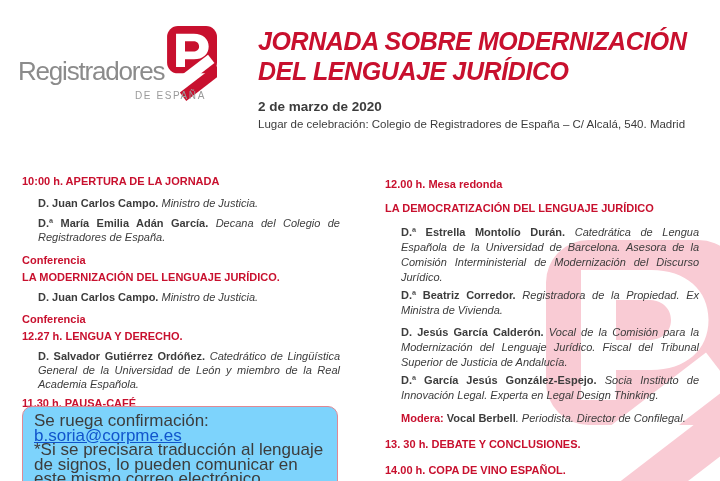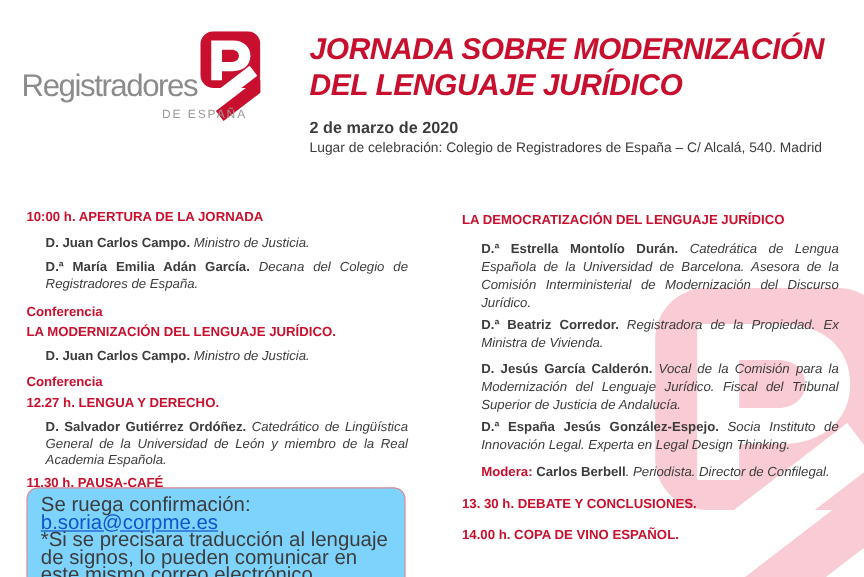--- a/index.html
+++ b/index.html
@@ -89,31 +89,32 @@
 
   <div class="h-red">11.30 h. PAUSA-CAFÉ</div>
 
   <div class="note-box">
     <div><span>Se ruega confirmación: </span><a class="note-link">b.soria@corpme.es</a></div>
     <div>*Si se precisara traducción al lenguaje de signos, lo pueden comunicar en este mismo correo electrónico.</div>
   </div>
 </div>
 
 <div class="col-right">
+  <div class="h-red mb10">12.00 h. Mesa redonda</div>
   <div class="h-red mb10">LA DEMOCRATIZACIÓN DEL LENGUAJE JURÍDICO</div>
 
   <p class="speaker mb3"><span class="sp-name">D.ª Estrella Montolío Durán.</span><span class="sp-role"> Catedrática de Lengua Española de la Universidad de Barcelona. Asesora de la Comisión Interministerial de Modernización del Discurso Jurídico.</span></p>
 
   <p class="speaker mb7"><span class="sp-name">D.ª Beatriz Corredor.</span><span class="sp-role"> Registradora de la Propiedad. Ex Ministra de Vivienda.</span></p>
 
   <p class="speaker mb3"><span class="sp-name">D. Jesús García Calderón.</span><span class="sp-role"> Vocal de la Comisión para la Modernización del Lenguaje Jurídico. Fiscal del Tribunal Superior de Justicia de Andalucía.</span></p>
 
-  <p class="speaker mb8"><span class="sp-name">D.ª España Jesús González-Espejo.</span><span class="sp-role"> Socia Instituto de Innovación Legal. Experta en Legal Design Thinking.</span></p>
+  <p class="speaker mb8"><span class="sp-name">D.ª García Jesús González-Espejo.</span><span class="sp-role"> Socia Instituto de Innovación Legal. Experta en Legal Design Thinking.</span></p>
 
-  <p class="speaker mb11"><span class="mod-label">Modera:</span><span class="sp-name"> Carlos Berbell</span><span class="sp-role">. Periodista. Director de Confilegal.</span></p>
+  <p class="speaker mb11"><span class="mod-label">Modera:</span><span class="sp-name"> Vocal Berbell</span><span class="sp-role">. Periodista. Director de Confilegal.</span></p>
 
   <div class="h-red mb12">13. 30 h. DEBATE Y CONCLUSIONES.</div>
   <div class="h-red">14.00 h. COPA DE VINO ESPAÑOL.</div>
 </div>
 
 <svg class="watermark" viewBox="0 0 100 118" aria-hidden="true">
   <rect x="22" y="0" width="78" height="74" rx="17" fill="#f9cbd4"></rect>
   <path fill="#ffffff" fill-rule="evenodd" d="M36 12 H64 C78 12 87 20 87 32 C87 44 78 52 64 52 H50 V64 H36 Z M50 24 V40 H63 C68 40 72 37 72 32 C72 27 68 24 63 24 Z"></path>
   <path fill="#ffffff" d="M30 88 L86 45 L96 58 L40 101 Z"></path>
   <path fill="#f9cbd4" d="M42 104 L98 61 L108 74 L52 117 Z"></path>

